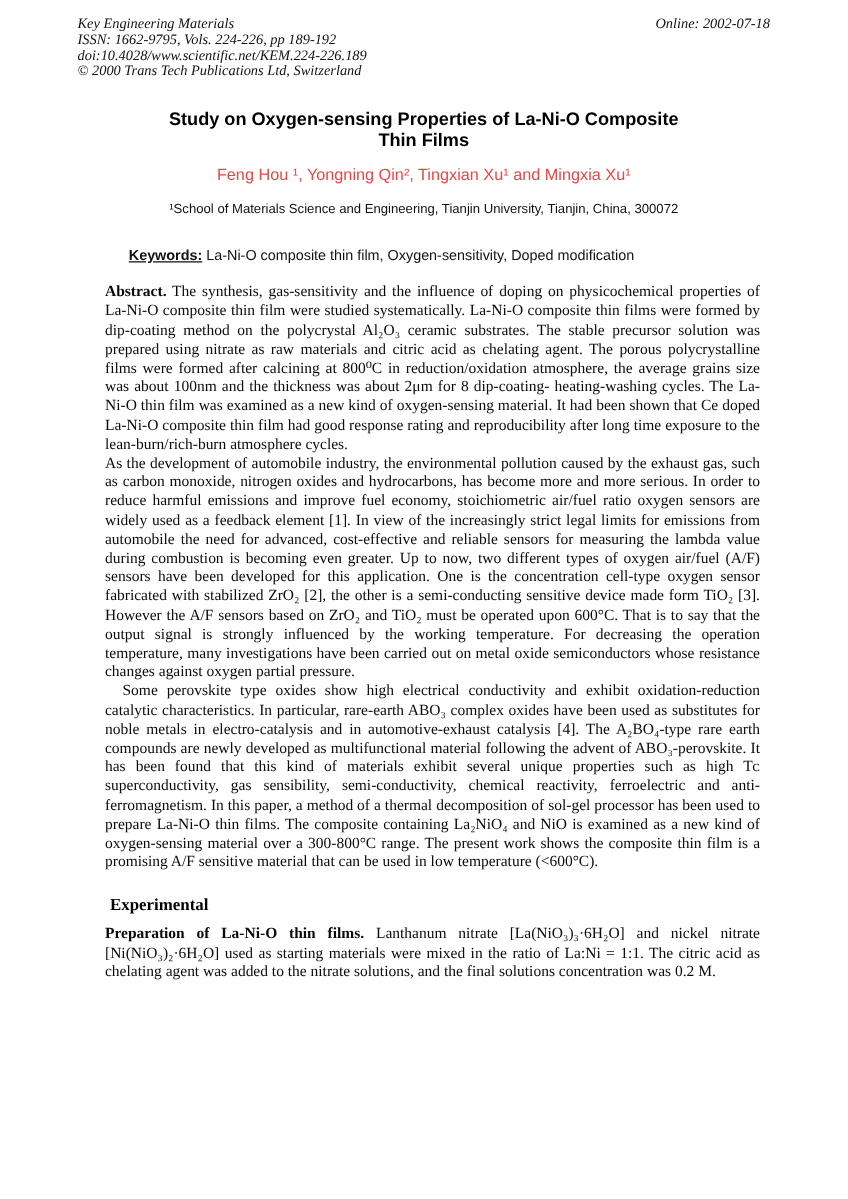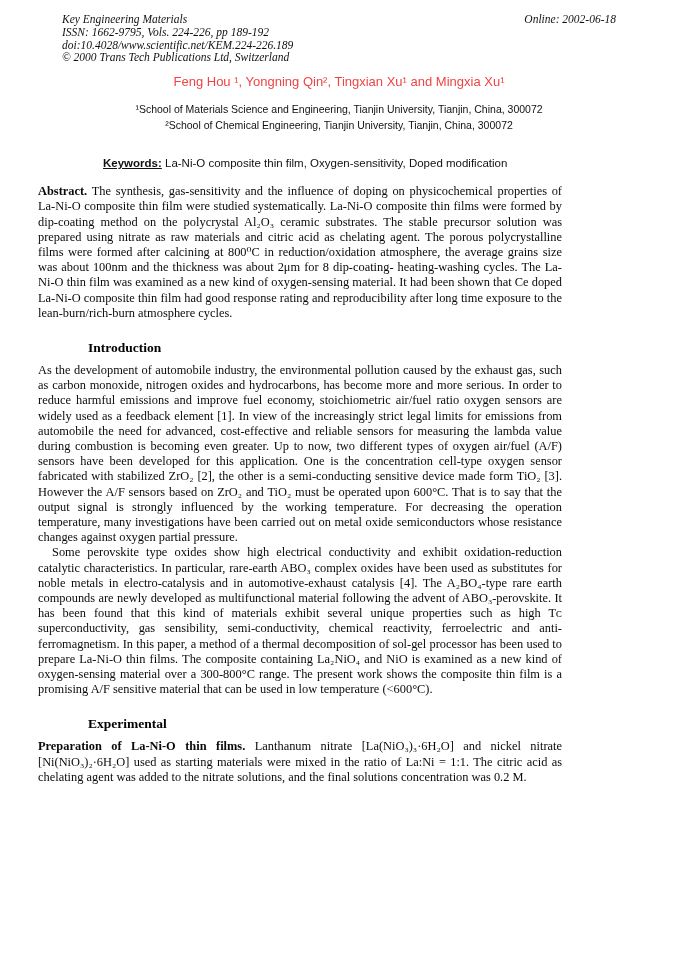--- a/index.html
+++ b/index.html
@@ -56,21 +56,21 @@
     margin: 25px 60px 0 103px;
     font-family: "Liberation Sans", "DejaVu Sans", sans-serif;
     font-size: 11.5px;
     color: #111;
   }
   .kw-label { font-weight: 700; text-decoration: underline; }
   
   p { margin: 0; }
   .body {
     width: 524px;
-    margin-left: 38px;
+    margin-left: 84px;
     text-align: justify;
     font-family: "Liberation Serif", "DejaVu Serif", serif;
     font-size: 12.4px;
     line-height: 15.2px;
     color: #0a0a0a;
   }
   .abstract { margin-top: 15px; }
   .lead { font-weight: 700; }
   .sect {
     width: 524px;
@@ -88,34 +88,36 @@
 
 <div class="page">
 
   <header class="hdr">
     <div class="hdr-left">
       <div>Key Engineering Materials</div>
       <div>ISSN: 1662-9795, Vols. 224-226, pp 189-192</div>
       <div>doi:10.4028/www.scientific.net/KEM.224-226.189</div>
       <div>© 2000 Trans Tech Publications Ltd, Switzerland</div>
     </div>
-    <div class="hdr-right">Online: 2002-06-18</div>
+    <div class="hdr-right">Online: 2002-07-18</div>
   </header>
 
+  <h1 class="title">
+    <span class="tline">Study on Oxygen-sensing Properties of La-Ni-O Composite</span>
+    <span class="tline">Thin Films</span>
+  </h1>
 
   <div class="authors">Feng Hou ¹, Yongning Qin², Tingxian Xu¹ and Mingxia Xu¹</div>
 
   <div class="affil first">¹School of Materials Science and Engineering, Tianjin University, Tianjin, China, 300072</div>
-  <div class="affil">²School of Chemical Engineering, Tianjin University, Tianjin, China, 300072</div>
 
   <div class="keywords"><span class="kw-label">Keywords:</span><span> La-Ni-O composite thin film, Oxygen-sensitivity, Doped modification</span></div>
 
   <p class="body abstract"><span class="lead">Abstract.</span><span> The synthesis, gas-sensitivity and the influence of doping on physicochemical properties of La-Ni-O composite thin film were studied systematically. La-Ni-O composite thin films were formed by dip-coating method on the polycrystal Al₂O₃ ceramic substrates. The stable precursor solution was prepared using nitrate as raw materials and citric acid as chelating agent. The porous polycrystalline films were formed after calcining at 800⁰C in reduction/oxidation atmosphere, the average grains size was about 100nm and the thickness was about 2μm for 8 dip-coating- heating-washing cycles. The La-Ni-O thin film was examined as a new kind of oxygen-sensing material. It had been shown that Ce doped La-Ni-O composite thin film had good response rating and reproducibility after long time exposure to the lean-burn/rich-burn atmosphere cycles.</span></p>
 
-  <h2 class="sect">Introduction</h2>
 
   <p class="body">As the development of automobile industry, the environmental pollution caused by the exhaust gas, such as carbon monoxide, nitrogen oxides and hydrocarbons, has become more and more serious. In order to reduce harmful emissions and improve fuel economy, stoichiometric air/fuel ratio oxygen sensors are widely used as a feedback element [1]. In view of the increasingly strict legal limits for emissions from automobile the need for advanced, cost-effective and reliable sensors for measuring the lambda value during combustion is becoming even greater. Up to now, two different types of oxygen air/fuel (A/F) sensors have been developed for this application. One is the concentration cell-type oxygen sensor fabricated with stabilized ZrO₂ [2], the other is a semi-conducting sensitive device made form TiO₂ [3]. However the A/F sensors based on ZrO₂ and TiO₂ must be operated upon 600°C. That is to say that the output signal is strongly influenced by the working temperature. For decreasing the operation temperature, many investigations have been carried out on metal oxide semiconductors whose resistance changes against oxygen partial pressure.</p>
   <p class="body indent">Some perovskite type oxides show high electrical conductivity and exhibit oxidation-reduction catalytic characteristics. In particular, rare-earth ABO₃ complex oxides have been used as substitutes for noble metals in electro-catalysis and in automotive-exhaust catalysis [4]. The A₂BO₄-type rare earth compounds are newly developed as multifunctional material following the advent of ABO₃-perovskite. It has been found that this kind of materials exhibit several unique properties such as high Tᴄ superconductivity, gas sensibility, semi-conductivity, chemical reactivity, ferroelectric and anti-ferromagnetism. In this paper, a method of a thermal decomposition of sol-gel processor has been used to prepare La-Ni-O thin films. The composite containing La₂NiO₄ and NiO is examined as a new kind of oxygen-sensing material over a 300-800°C range. The present work shows the composite thin film is a promising A/F sensitive material that can be used in low temperature (&lt;600°C).</p>
 
   <h2 class="sect exp">Experimental</h2>
 
   <p class="body"><span class="lead">Preparation of La-Ni-O thin films.</span><span> Lanthanum nitrate [La(NiO₃)₃·6H₂O] and nickel nitrate [Ni(NiO₃)₂·6H₂O] used as starting materials were mixed in the ratio of La:Ni = 1:1. The citric acid as chelating agent was added to the nitrate solutions, and the final solutions concentration was 0.2 M.</span></p>
 
 </div>
 

